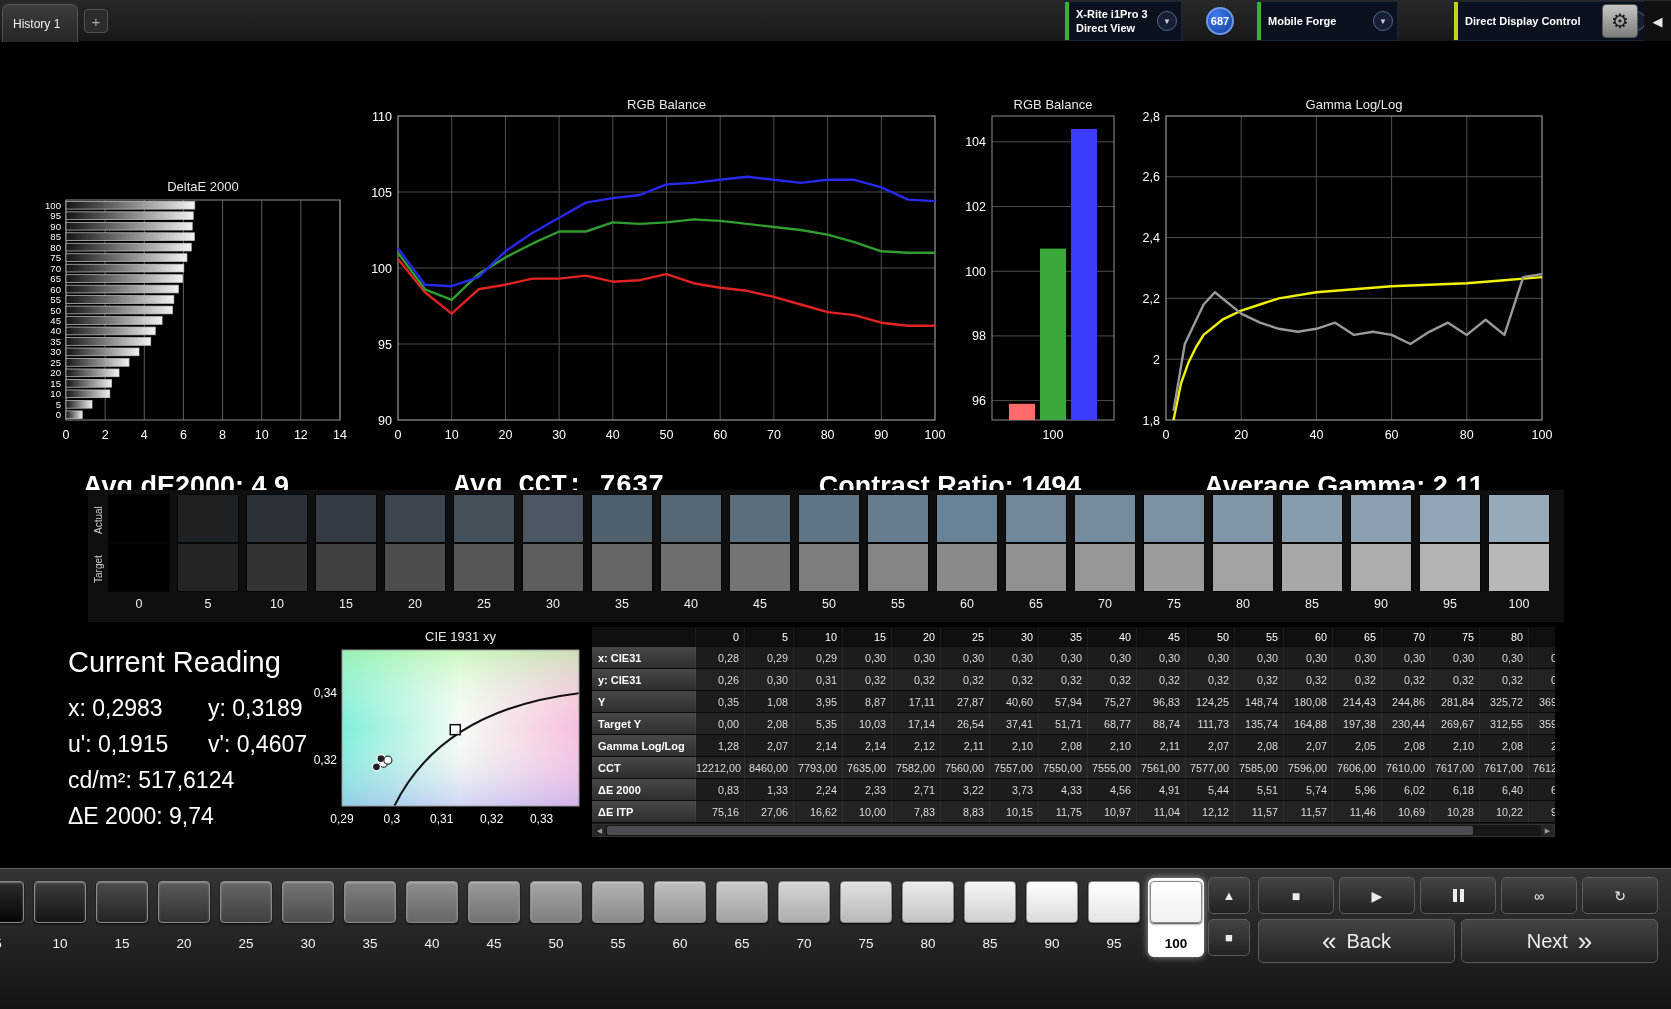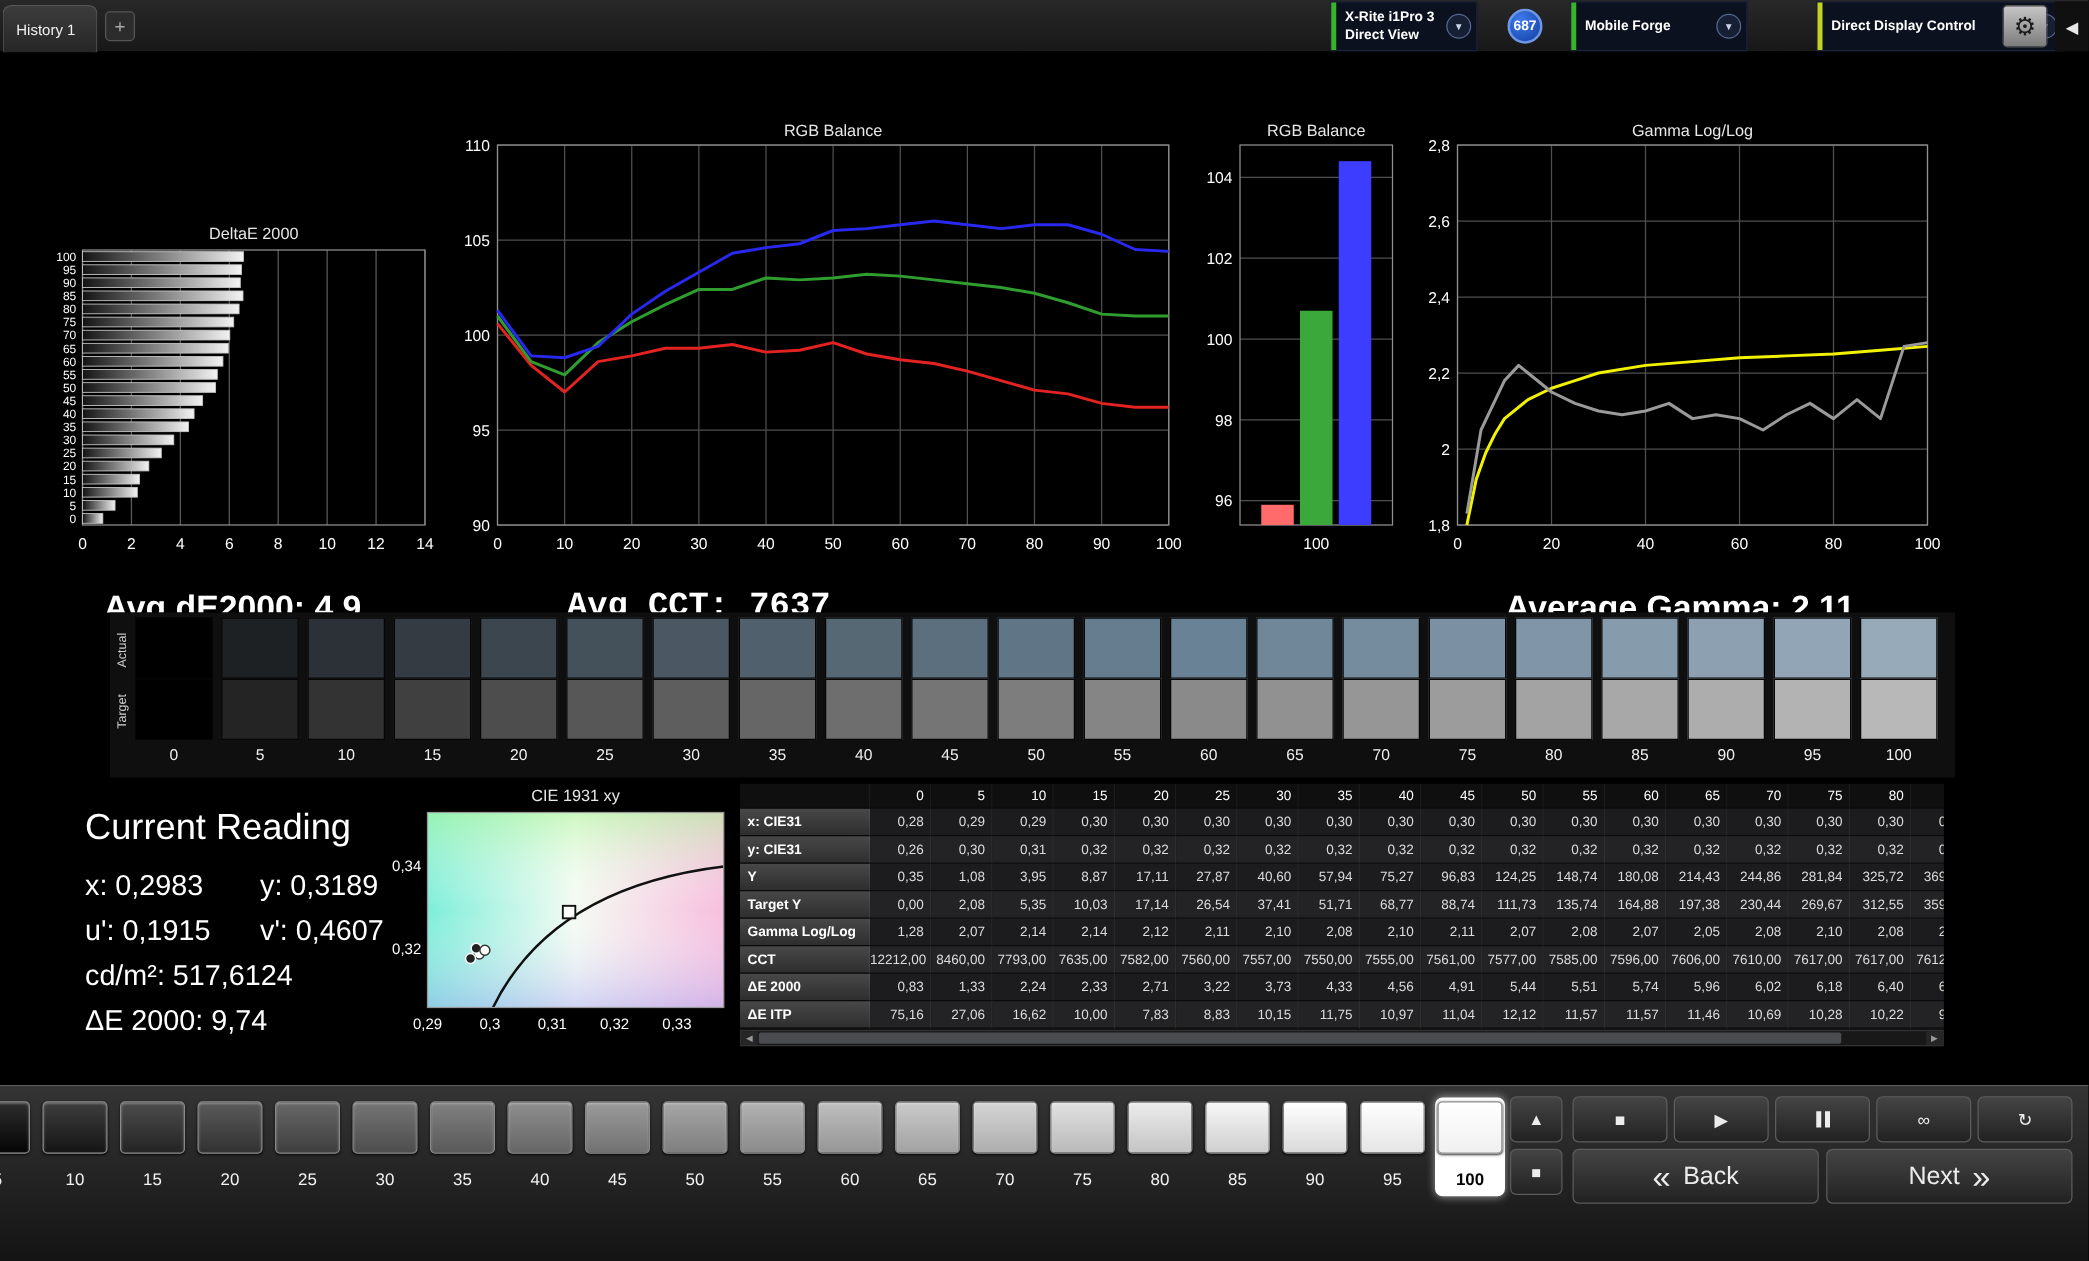--- a/index.html
+++ b/index.html
@@ -278,20 +278,21 @@
       <text x="336.8" y="343" font-size="12.5" text-anchor="middle" fill="#fff">80</text>
       <line x1="412" y1="20" x2="412" y2="324" stroke="#4f4f4f"></line>
       <text x="412" y="343" font-size="12.5" text-anchor="middle" fill="#fff">100</text>
       <rect x="36" y="20" width="376" height="304" fill="none" stroke="#909090"></rect>
       <polyline points="43.5,324.0 51.0,287.5 58.6,266.2 66.1,251.0 73.6,238.9 92.4,223.7 111.2,214.6 130.0,208.5 148.8,202.4 186.4,196.3 224.0,193.3 261.6,190.2 299.2,188.7 336.8,187.2 374.4,184.2 412.0,181.1" fill="none" stroke="#f2f200" stroke-width="2.4" stroke-linejoin="round"></polyline>
       <polyline points="43.5,314.9 54.8,248.0 73.6,208.5 84.9,196.3 111.2,217.6 130.0,226.7 148.8,232.8 167.6,235.8 186.4,232.8 205.2,226.7 224.0,238.9 242.8,235.8 261.6,238.9 280.4,248.0 299.2,235.8 318.0,226.7 336.8,238.9 355.6,223.7 374.4,238.9 393.2,181.1 412.0,178.1" fill="none" stroke="#9a9a9a" stroke-width="2.4" stroke-linejoin="round"></polyline>
     </svg>
 
   <div class="stat" style="left:30px;width:312px;">Avg dE2000: 4,9</div>
   <div class="stat" style="left:398px;width:322px;font-family:Liberation Mono, monospace;">Avg CCT: 7637</div>
+  <div class="stat" style="left:768px;width:364px;">Contrast Ratio: 1494</div>
   <div class="stat" style="left:1158px;width:372px;">Average Gamma: 2,11</div>
 
   <div class="strip">
     <div class="strip-panel"></div>
     <div class="rot" style="top:6px;height:48px;">Actual</div>
     <div class="rot" style="top:55px;height:48px;">Target</div>
     <div class="swatches" id="swatches">
         <div class="swatch">
           <div class="half" style="background: rgb(0, 0, 0);"></div>
           <div class="half" style="background: rgb(0, 0, 0);"></div>

